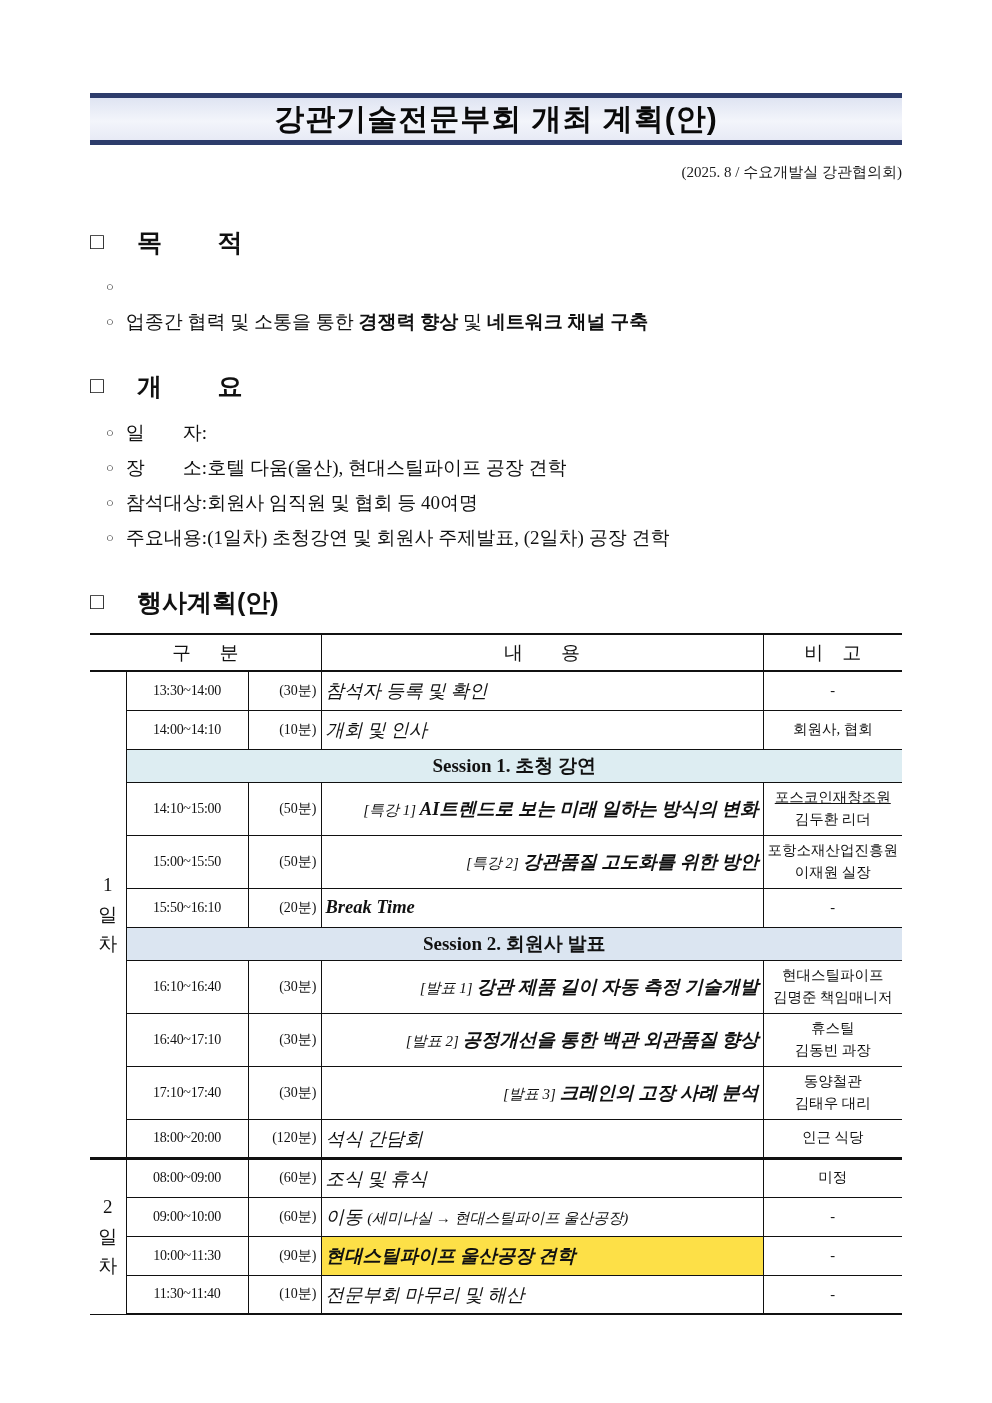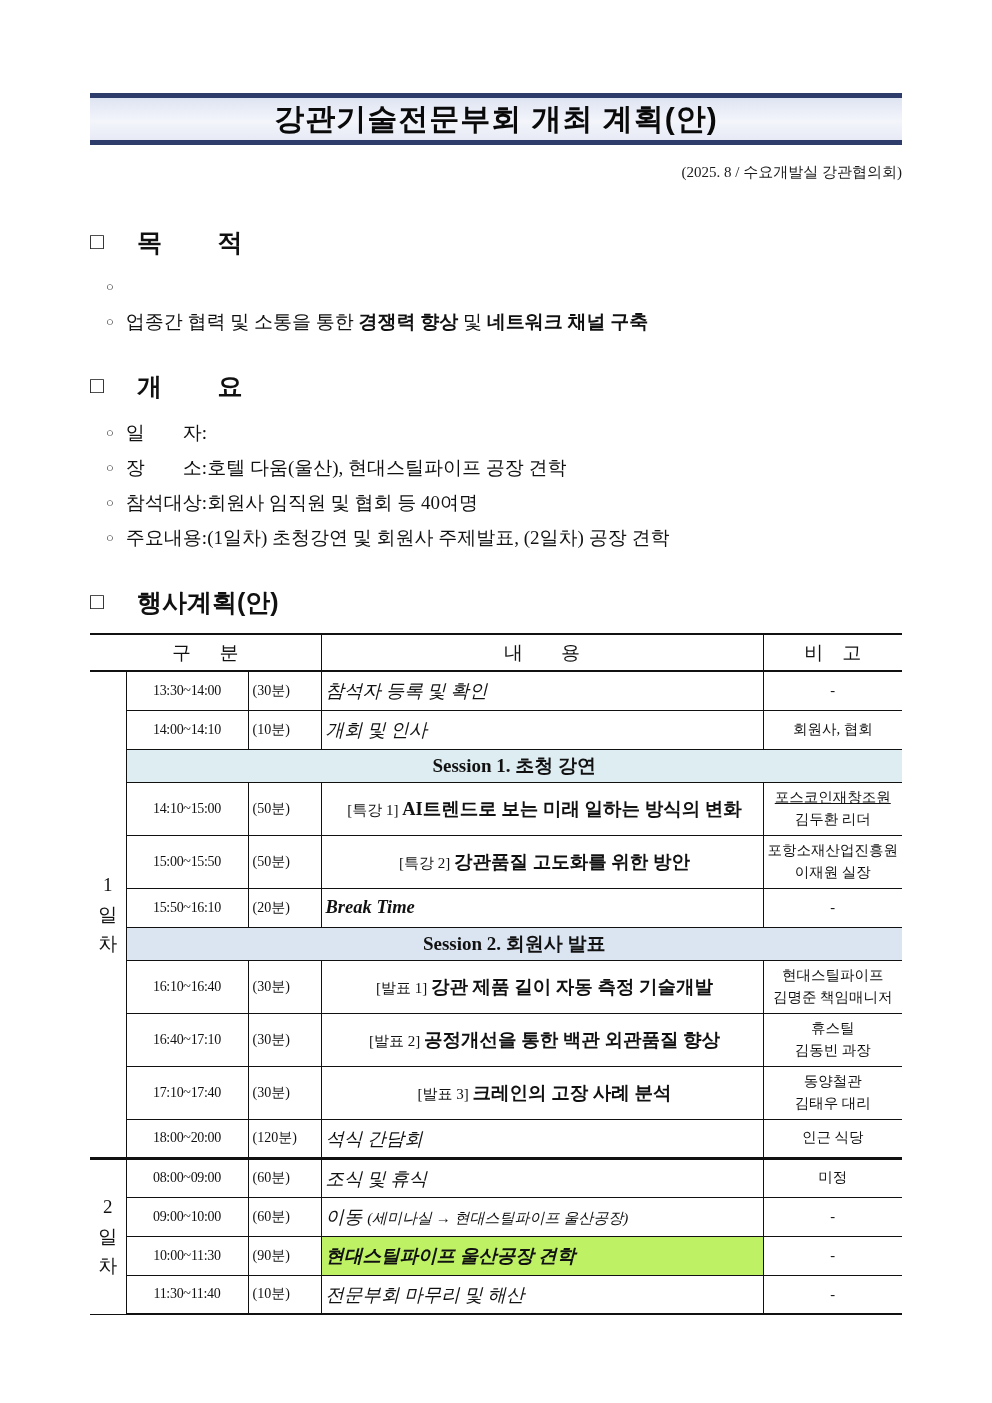--- a/index.html
+++ b/index.html
@@ -51,24 +51,24 @@
   th.h-cat { border-left:none !important; }
   th.h-note { border-right:none !important; }
   tbody tr { height:39px; }
   tbody tr.tall { height:53px; }
   tbody tr.session-row { height:33px; }
   tbody tr.day-sep td { border-top:3px solid #111; }
   tbody tr:last-child td { border-bottom:2px solid #111; }
   td.day-cell { border-left:none !important; text-align:center; font-size:19px; padding:0; }
   td.day-cell div { line-height:1.55; }
   td.time-cell { text-align:center; font-size:14px; letter-spacing:-0.3px; }
-  td.dur-cell { text-align:left; font-size:14px; padding:0 1px; }
+  td.dur-cell { text-align:right; font-size:14px; padding:0 1px; }
   td.content-cell { font-size:18.5px; }
   td.content-cell.align-center { text-align:left;font-style:italic; }
-  td.content-cell.align-left { text-align:center; padding-left:9px; }
+  td.content-cell.align-left { text-align:right; padding-left:9px;font-style:italic; }
   td.content-cell.hl { }
   td.note-cell { border-right:none !important; text-align:center; font-size:14.5px; line-height:1.45; padding:2px; }
   td.session-cell { border-right:none !important; text-align:center; font-size:19px; font-weight:bold; }
 
   .footnote { margin-top:25px; padding-left:16px; font-size:19px; }
 </style>
 </head>
 <body>
 
 <div class="page">
@@ -254,21 +254,21 @@
             <td class="time-cell">09:00~10:00</td>
             <td class="dur-cell">(60분)</td>
             <td class="content-cell align-center"><span>이동 </span><span class="sm ">(세미나실 → 현대스틸파이프 울산공장)</span></td>
             <td class="note-cell">
               <div>-</div>
             </td>
           </tr>
           <tr>
             <td class="time-cell">10:00~11:30</td>
             <td class="dur-cell">(90분)</td>
-            <td class="content-cell align-center hl" style="background: #bef264;"><span class="b ">현대스틸파이프 울산공장 견학</span></td>
+            <td class="content-cell align-center hl" style="background: #fde047;"><span class="b ">현대스틸파이프 울산공장 견학</span></td>
             <td class="note-cell">
               <div>-</div>
             </td>
           </tr>
           <tr>
             <td class="time-cell">11:30~11:40</td>
             <td class="dur-cell">(10분)</td>
             <td class="content-cell align-center"><span>전문부회 마무리 및 해산</span></td>
             <td class="note-cell">
               <div>-</div>

